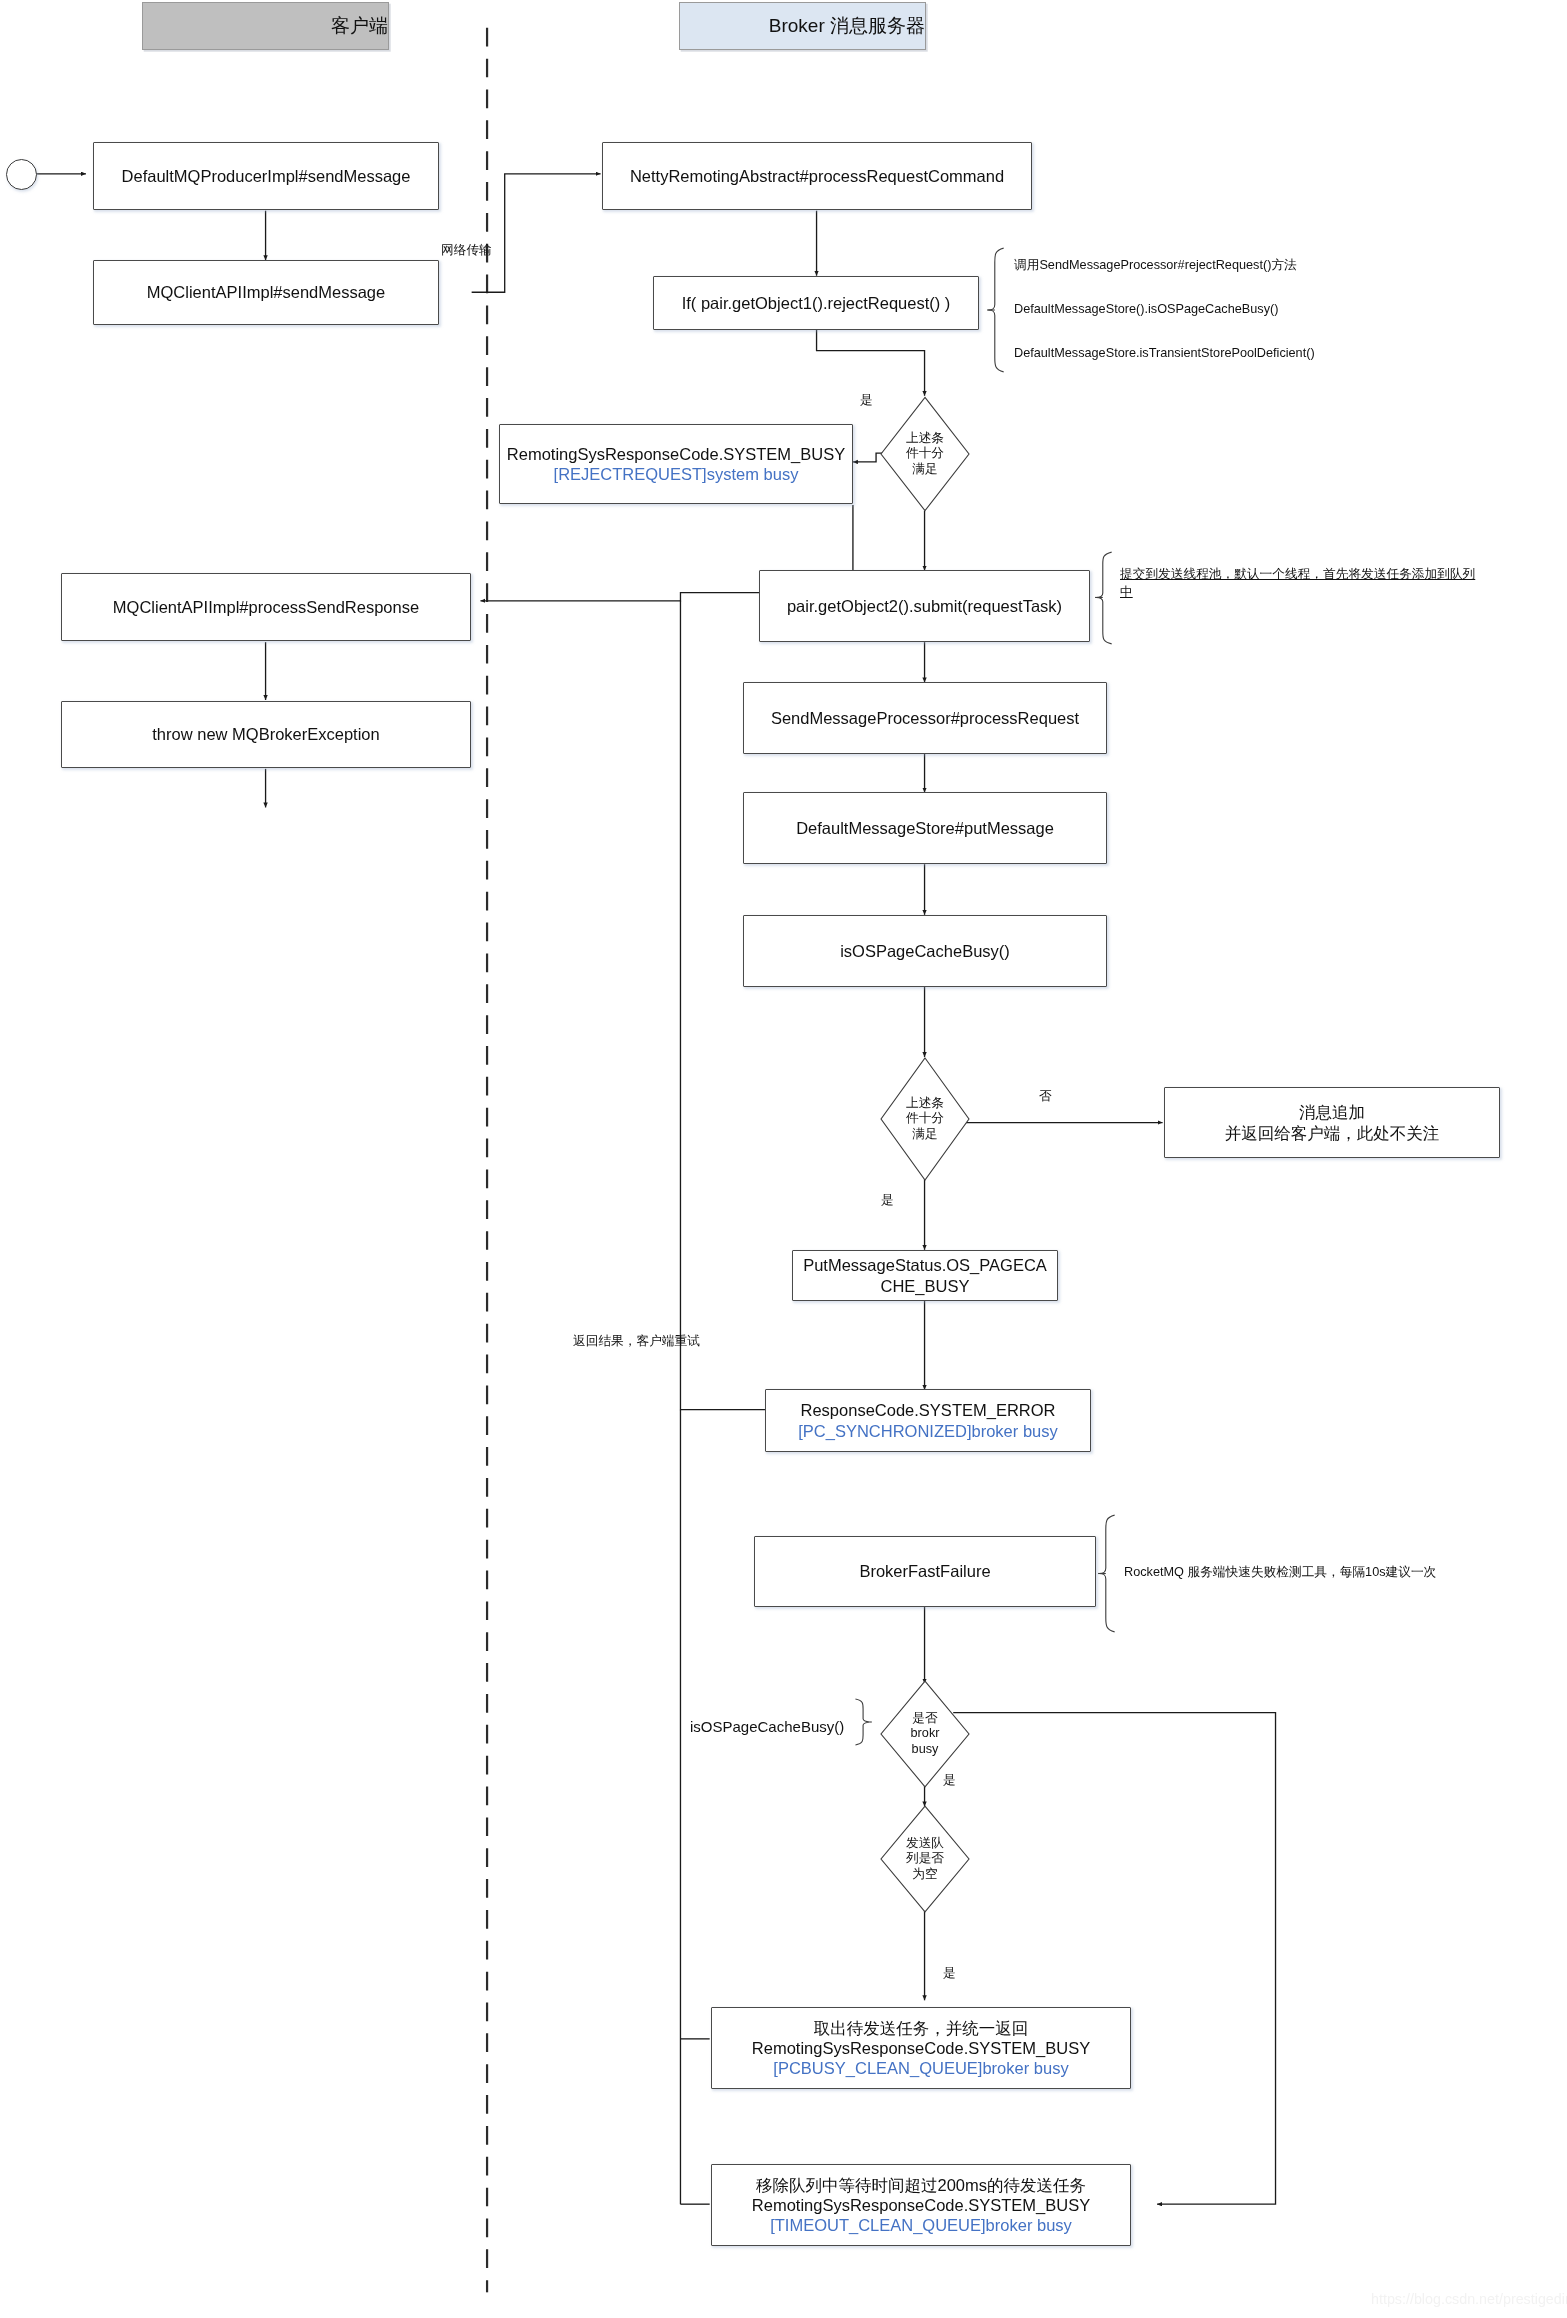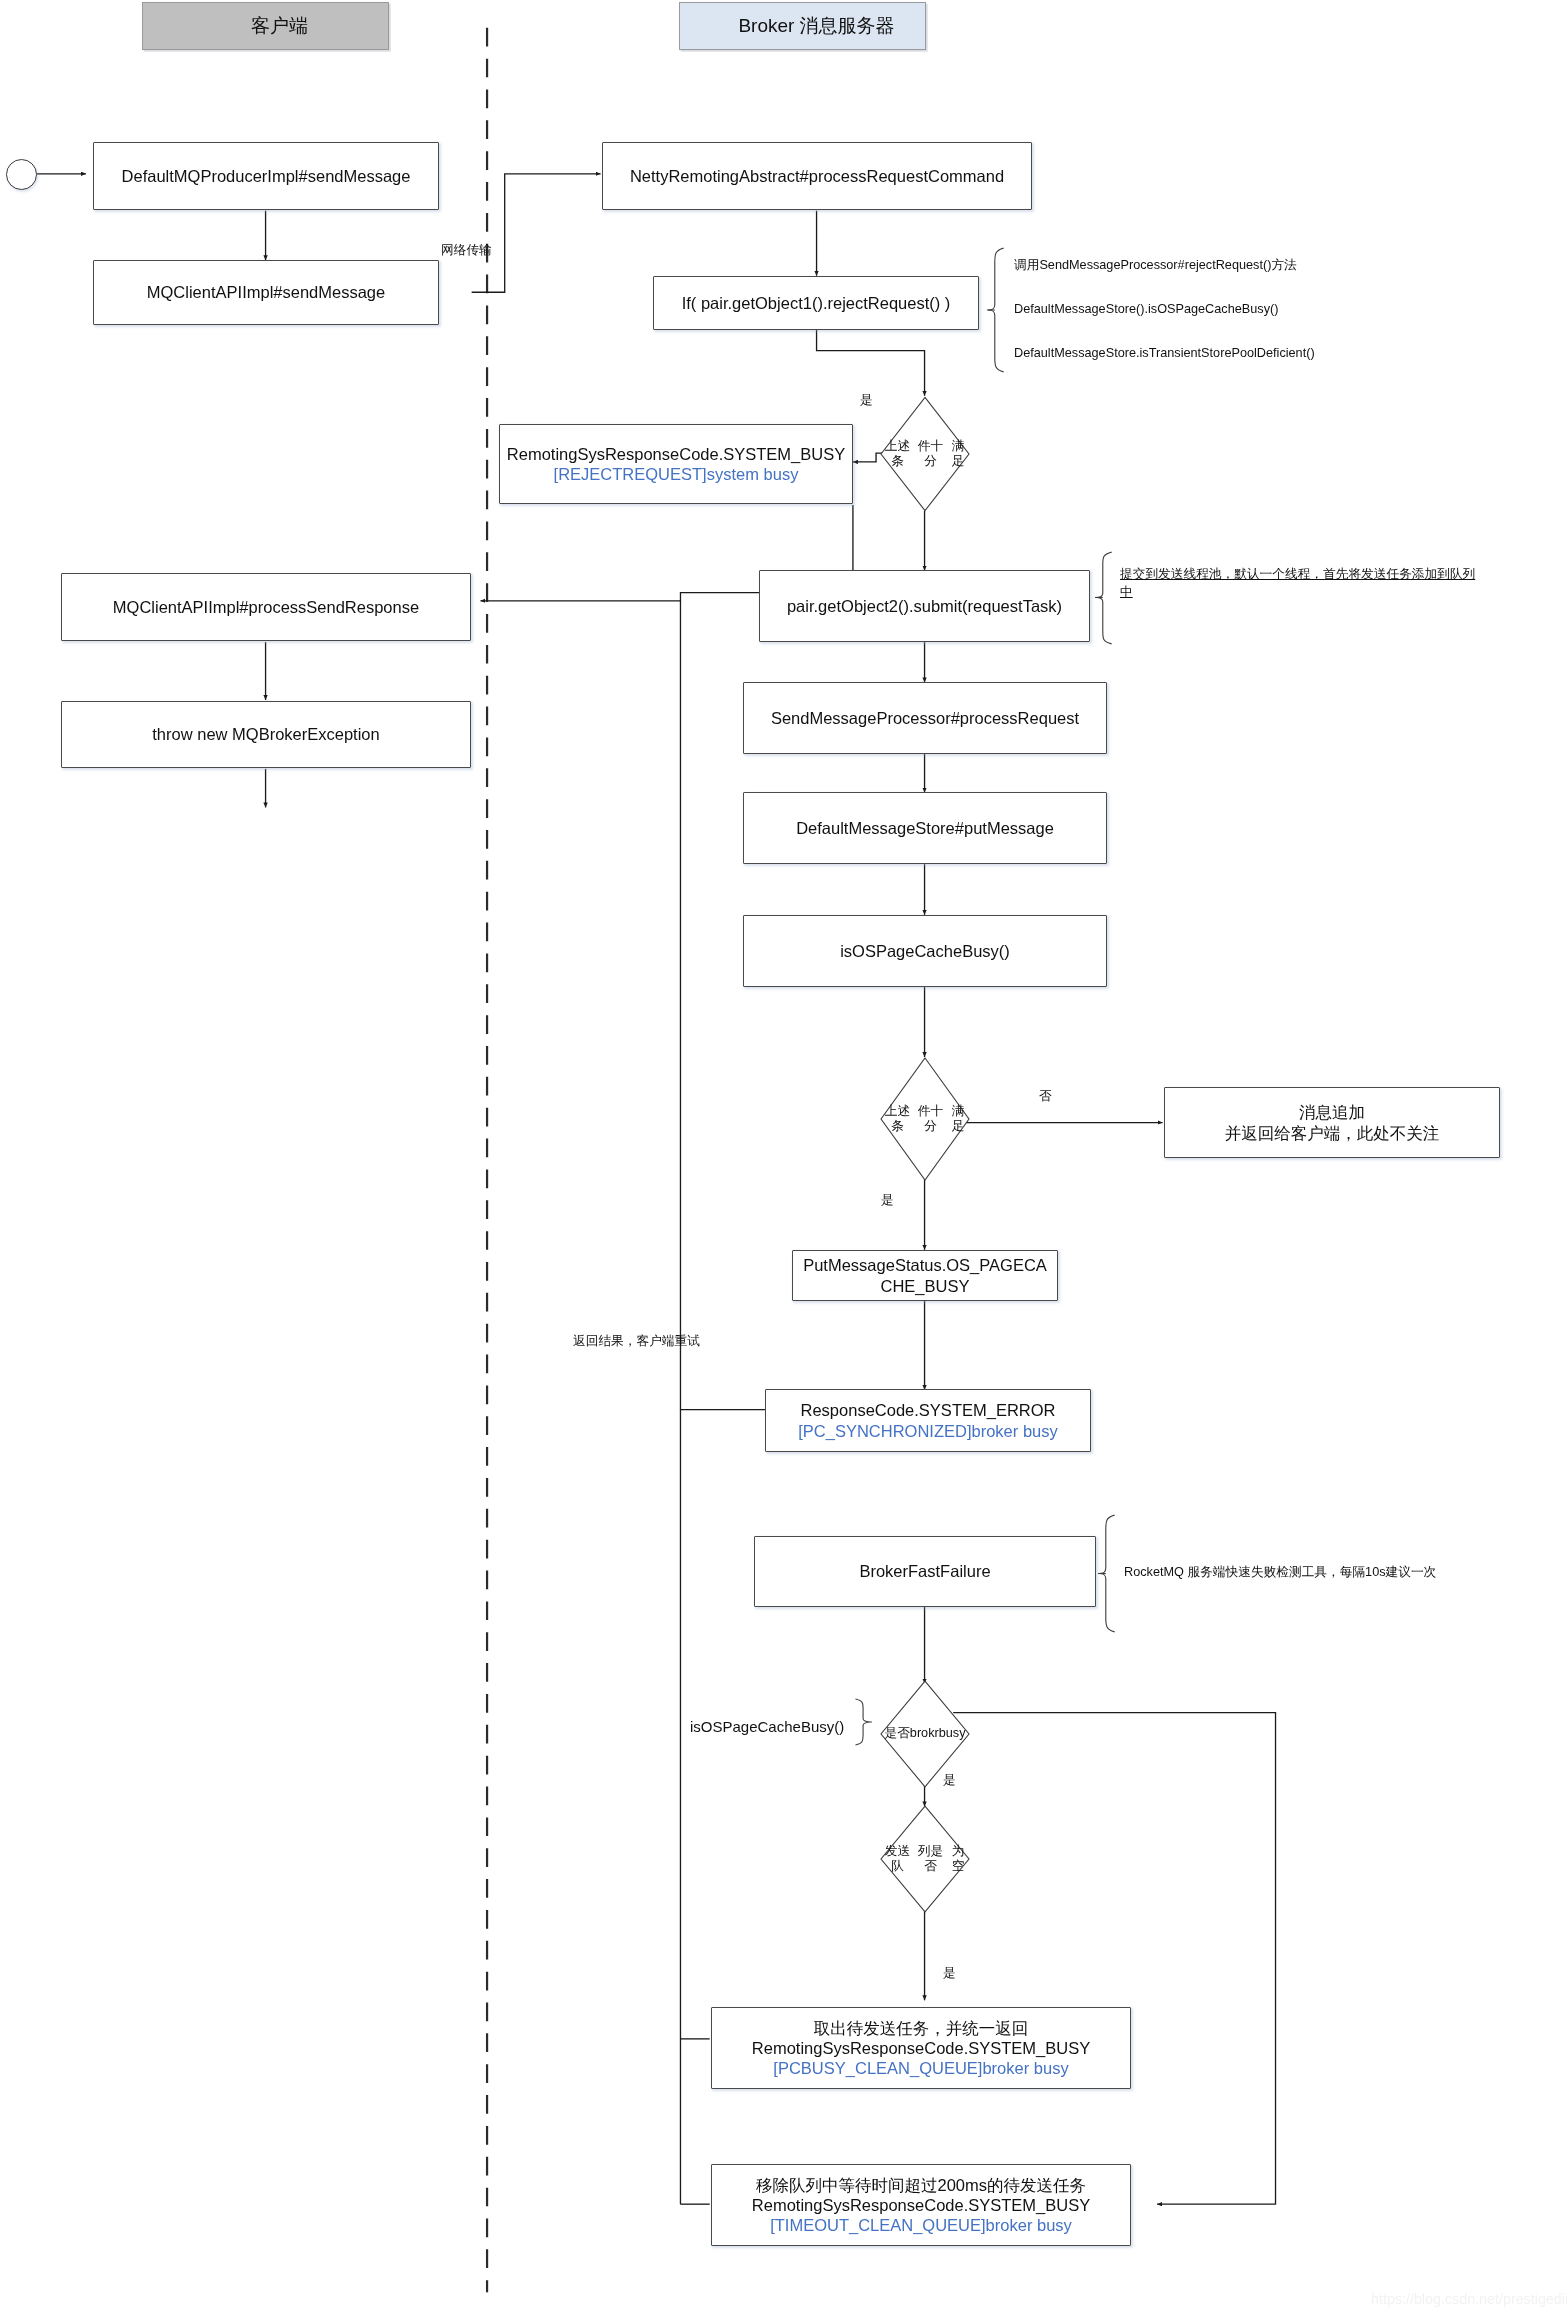--- a/index.html
+++ b/index.html
@@ -8,21 +8,21 @@
     position:relative;
     width:1567px;
     height:2319px;
     background:#ffffff;
     overflow:hidden;
   }
   
   .lane-head{
     position:absolute;
     box-sizing:border-box;
-    display:flex;align-items:center;justify-content:center;
+    display:flex;align-items:center;justify-content:flex-end;
     text-align:center;
     border:1.1px solid #9a9a9a;
     font-size:19px;
     color:#111;
     box-shadow:1.7px 1.7px 0 rgba(120,130,150,.28);
     padding-left:28px;
   }
   .lane-head.client{background:#bfbfbf;}
   .lane-head.broker{background:#dce6f2;}
 
@@ -54,21 +54,21 @@
     box-shadow:1.1px 1.7px 2.8px rgba(150,170,200,.35);
   }
 
   
   .diamond{
     position:absolute;
   }
   .diamond svg{position:absolute;left:0;top:0;overflow:visible;}
   .diamond .dtext{
     position:absolute;left:0;top:0;width:100%;height:100%;
-    display:flex;flex-direction:row;
+    display:flex;flex-direction:column;
     align-items:center;justify-content:center;
     font-size:12.7px;line-height:1.22;color:#111;text-align:center;
     pointer-events:none;
   }
 
   
   .label{
     position:absolute;
     font-size:12.7px;
     color:#111;

